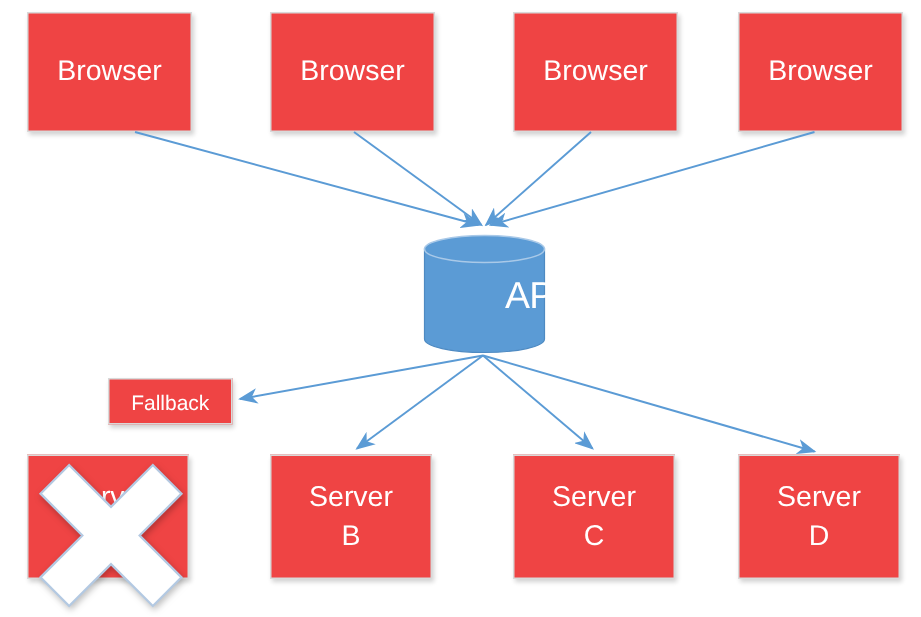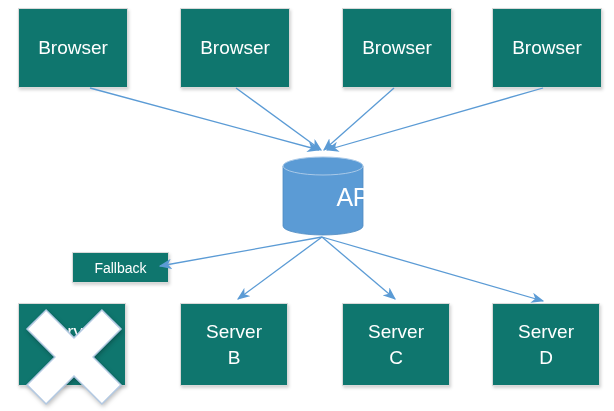--- a/index.html
+++ b/index.html
@@ -8,36 +8,36 @@
     width:614px;height:411px;
     background:#ffffff;
     overflow:hidden;
     font-family:"Liberation Sans",sans-serif;
   }
   .layer{position:absolute;left:0;top:0;width:614px;height:411px;pointer-events:none;}
   .links{z-index:3;}
   .cross-layer{z-index:5;}
   .node{
     position:absolute;
-    background:#0f766e;
+    background:#ef4444;
     color:#ffffff;
     border:1px solid #d9d9d9;
     box-shadow:1px 2px 3px rgba(0,0,0,0.18);
     display:flex;
     align-items:center;
     justify-content:center;
     text-align:center;
     z-index:2;
     box-sizing:border-box;
   }
   .browser{left:0;top:8px;width:110px;height:80px;font-size:19px;}
   .b1{left:18px;}  .b2{left:180px;}  .b3{left:342px;}  .b4{left:492px;}
   .server{top:303px;width:108px;height:83px;font-size:19px;flex-direction:column;line-height:26px;}
   .sA{left:18px;} .sB{left:180px;} .sC{left:342px;} .sD{left:492px;}
-  .fallback{left:72px;top:252px;width:97px;height:31px;font-size:14px;}
+  .fallback{left:72px;top:252px;width:83px;height:31px;font-size:14px;}
   .api-label{
     position:absolute;left:283px;top:181px;width:80px;
     text-align:center;color:#ffffff;font-size:25px;letter-spacing:-0.5px;
     z-index:4;line-height:32px;margin-left:33px;
   }
   .cross{filter:drop-shadow(1px 2px 2px rgba(0,0,0,0.25));}
 </style>
 </head>
 <body>
 

